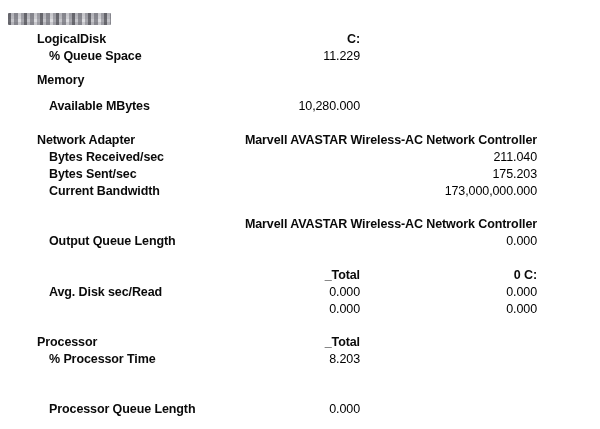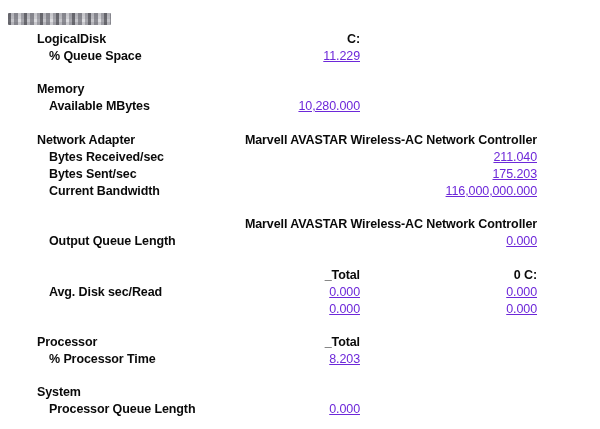--- a/index.html
+++ b/index.html
@@ -30,21 +30,21 @@
   .lbl-sec { left: 24px; margin-left: 13px; }
   .lbl-ctr { left: 49px; }
   .c1, .c2 {
     position: absolute;
     top: 0;
     left: 0;
     text-align: right;
   }
   .c1 { width: 360px; }
   .c2 { width: 537px; }
-  .val { color: #6d28d9; font-weight: normal; text-decoration: underline; }
+  .val { color: #000000; font-weight: normal; }
   .inst { color: #0a0a0a; font-weight: bold; }
   .redacted {
     position: absolute;
     left: 8px;
     top: 13px;
     width: 103px;
     height: 12px;
     border-radius: 1px;
     background:
       repeating-linear-gradient(90deg,
@@ -69,42 +69,42 @@
 
   <div class="row" style="top:31px">
     <span class="c1 inst">C:</span>
     <span class="lbl lbl-sec">LogicalDisk</span>
   </div>
   <div class="row" style="top:48px">
     <span class="c1 val">11.229</span>
     <span class="lbl lbl-ctr">% Queue Space</span>
   </div>
 
-  <div class="row" style="top:81px">
+  <div class="row" style="top:72px">
     <span class="lbl lbl-sec">Memory</span>
   </div>
   <div class="row" style="top:98px">
     <span class="c1 val">10,280.000</span>
     <span class="lbl lbl-ctr">Available MBytes</span>
   </div>
 
   <div class="row" style="top:132px">
     <span class="c2 inst">Marvell AVASTAR Wireless-AC Network Controller</span>
     <span class="lbl lbl-sec">Network Adapter</span>
   </div>
   <div class="row" style="top:149px">
     <span class="c2 val">211.040</span>
     <span class="lbl lbl-ctr">Bytes Received/sec</span>
   </div>
   <div class="row" style="top:166px">
     <span class="c2 val">175.203</span>
     <span class="lbl lbl-ctr">Bytes Sent/sec</span>
   </div>
   <div class="row" style="top:183px">
-    <span class="c2 val">116,000,000.000</span>
+    <span class="c2 val">173,000,000.000</span>
     <span class="lbl lbl-ctr">Current Bandwidth</span>
   </div>
 
   <div class="row" style="top:216px">
     <span class="c2 inst">Marvell AVASTAR Wireless-AC Network Controller</span>
   </div>
   <div class="row" style="top:233px">
     <span class="c2 val">0.000</span>
     <span class="lbl lbl-ctr">Output Queue Length</span>
   </div>
@@ -125,21 +125,18 @@
 
   <div class="row" style="top:334px">
     <span class="c1 inst">_Total</span>
     <span class="lbl lbl-sec">Processor</span>
   </div>
   <div class="row" style="top:351px">
     <span class="c1 val">8.203</span>
     <span class="lbl lbl-ctr">% Processor Time</span>
   </div>
 
-  <div class="row" style="top:384px">
-    <span class="lbl lbl-sec">System</span>
-  </div>
   <div class="row" style="top:401px">
     <span class="c1 val">0.000</span>
     <span class="lbl lbl-ctr">Processor Queue Length</span>
   </div>
 
 </div>
 
 </body></html>

